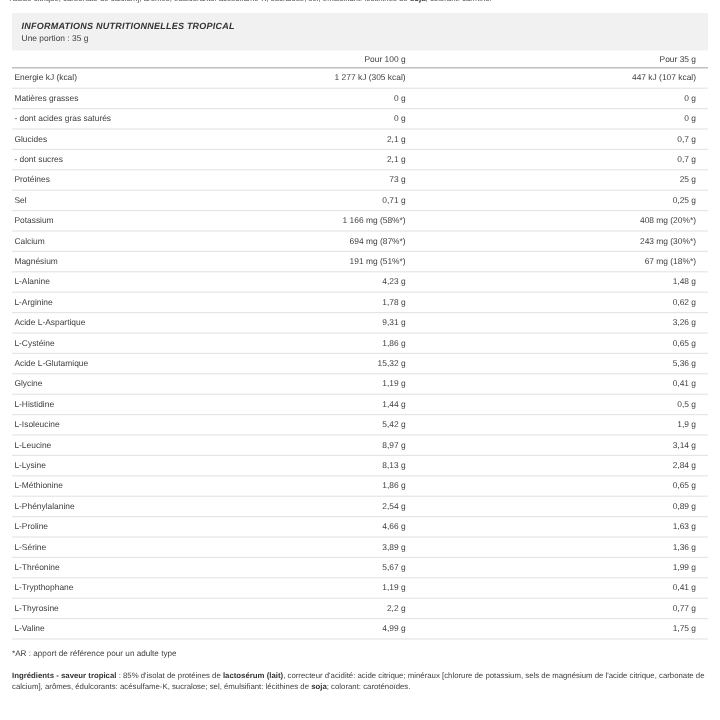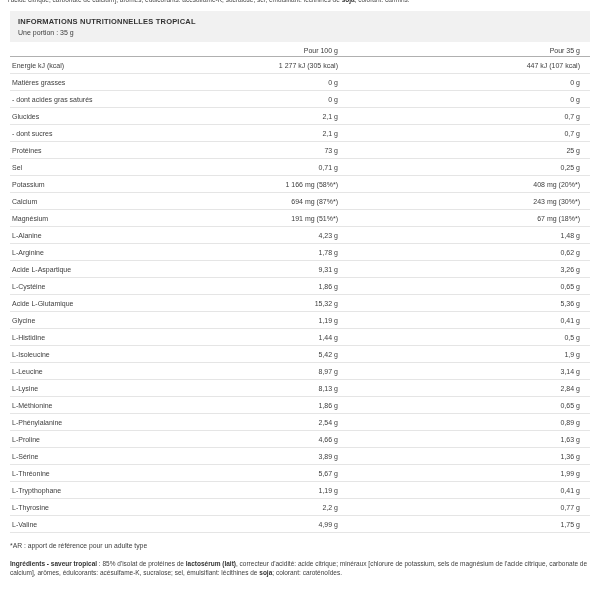--- a/index.html
+++ b/index.html
@@ -14,21 +14,21 @@
   }
   .top-crop .inner {
     position: absolute; top: -4px; left: 0;
     font-size: 6.5px; white-space: nowrap; color: #4a4a4a;
   }
   .wrap { margin: 0 10px; width: 580px; }
   .info-box {
     background: #f1f1f1; margin-top: 6px; padding: 6px 8px 6px 8px;
   }
   .info-title {
-    font-weight: bold; font-size: 7.5px;
+    font-style: italic; font-weight: bold; font-size: 7.5px;
     letter-spacing: 0.2px; color: #333;
   }
   .info-portion { font-size: 7px; margin-top: 3px; color: #3d3d3d; }
   .ntable { margin-top: 2px; }
   .thead {
     display: flex; align-items: center; height: 13px;
     border-bottom: 1px solid #b0b0b0; font-size: 7px; color: #3a3a3a;
   }
   .nrow {
     display: flex; align-items: center; height: 17px;

